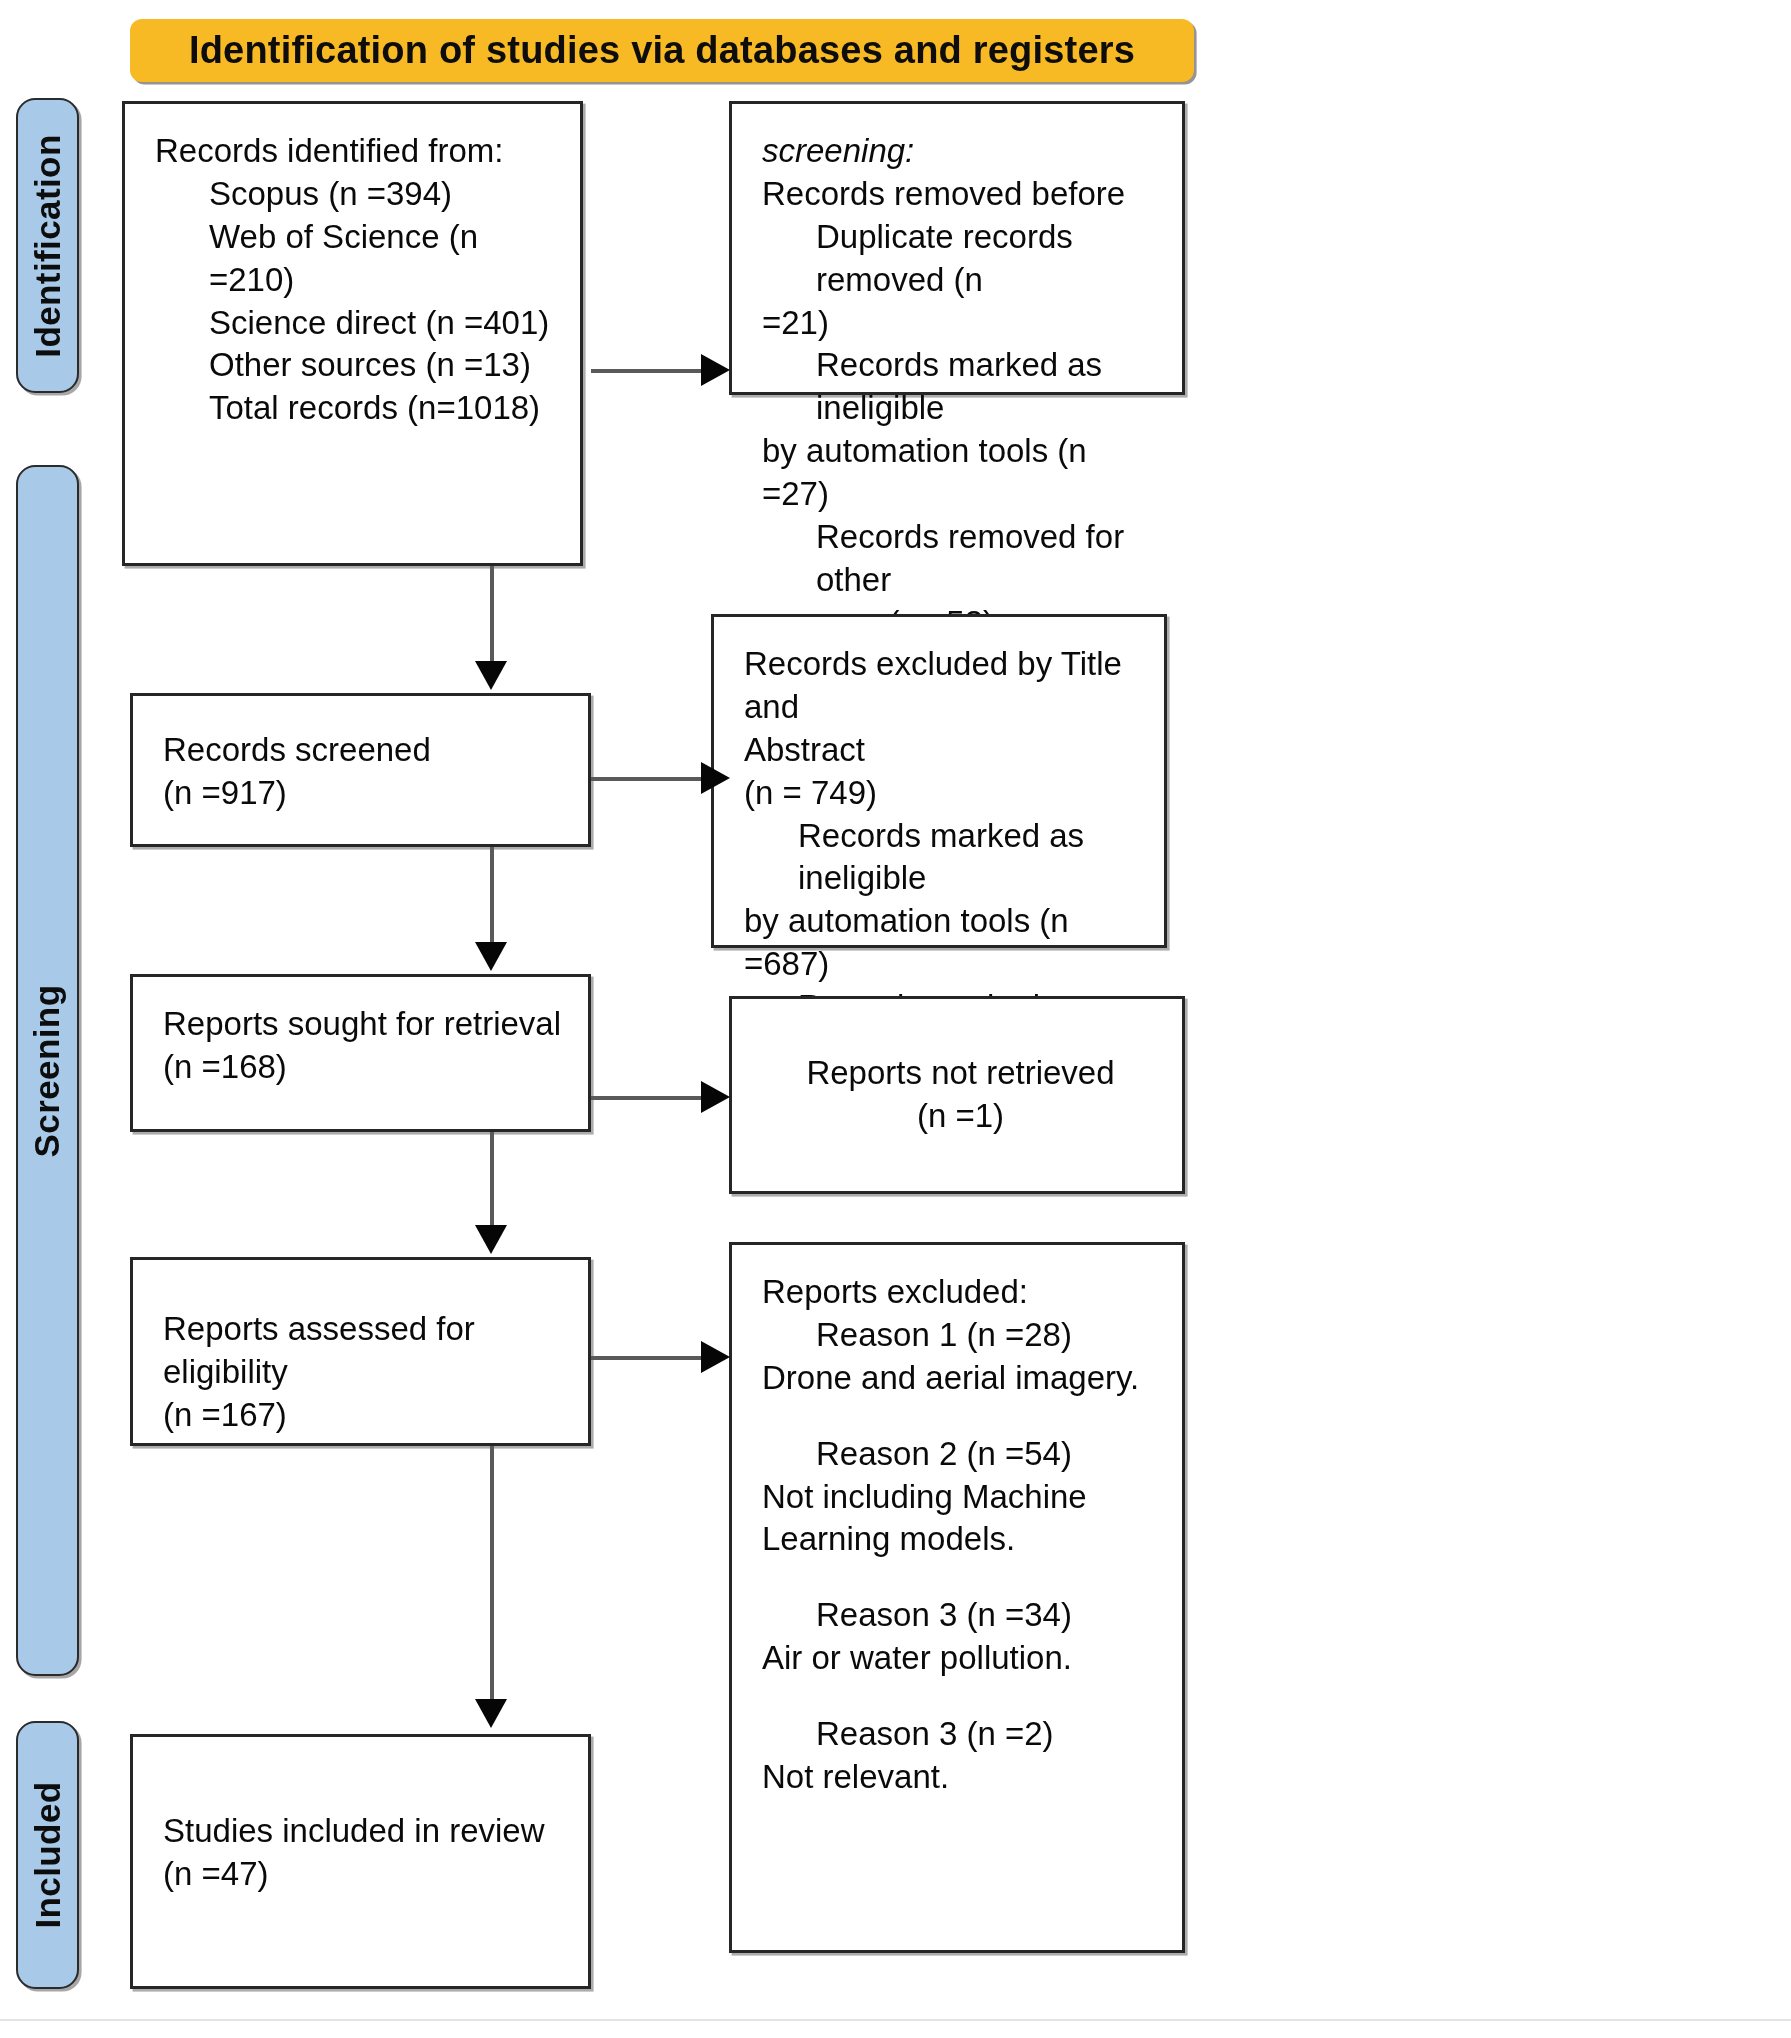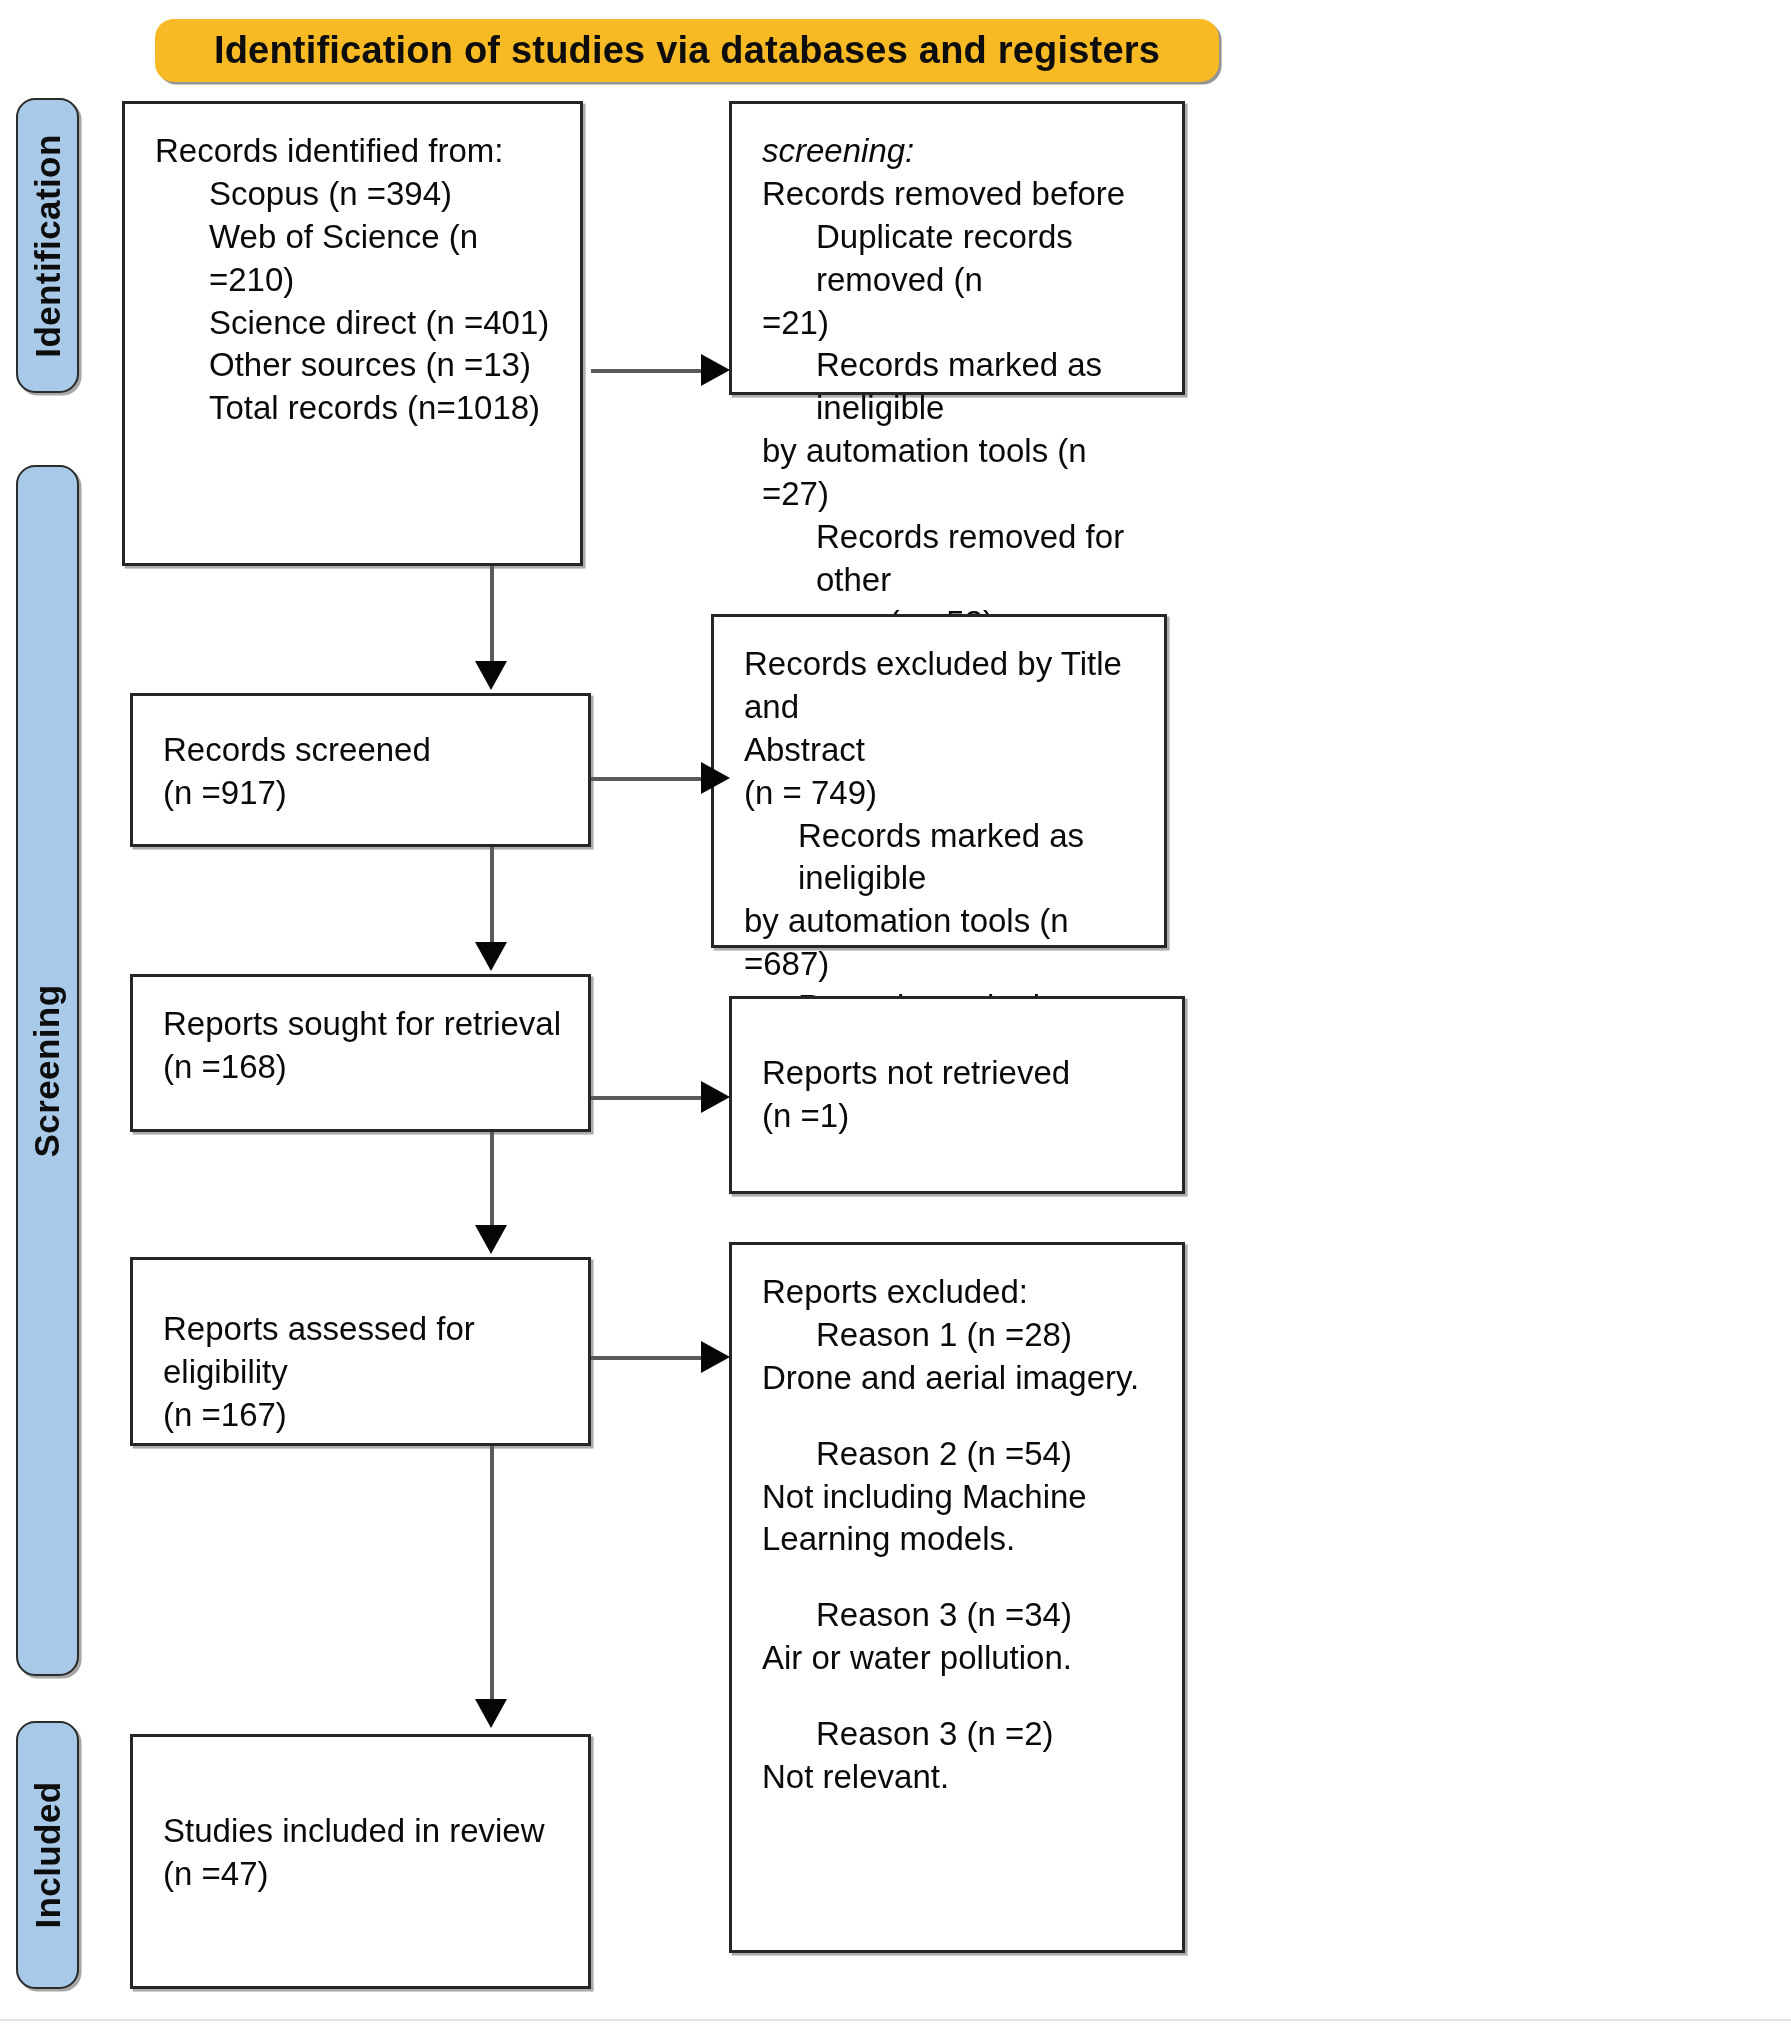--- a/index.html
+++ b/index.html
@@ -13,26 +13,25 @@
     width: 1792px;
     height: 2038px;
     background: #ffffff;
     overflow: hidden;
   }
 
   
   .banner {
     position: absolute;
     background: #F7B924;
-    border-radius: 19px;
+    border-radius: 12px;
     display: flex;
     align-items: center;
     justify-content: center;
     box-shadow: 2.6px 2.6px 0 rgba(60,60,60,0.55);
-    margin-left: 25px;
   }
   .banner-text {
     font-size: 38px;
     font-weight: bold;
     color: #0d0d0d;
     letter-spacing: 0.2px;
     white-space: nowrap;
   }
 
   
@@ -170,21 +169,21 @@
     </div>
   </div>
 
   <div class="box" style="left:130px; top:974px; width:461px; height:158px;">
     <div class="box-inner" style="padding-top:26px;">
       <div class="ln">Reports sought for retrieval</div>
       <div class="ln">(n =168)</div>
     </div>
   </div>
 
-  <div class="box" style="left:729px; top:996px; width:456px; height:198px;">
+  <div class="box" style="left:729px; top:996px; width:456px; height:198px;text-align:center;">
     <div class="box-inner" style="padding-top:53px;">
       <div class="ln">Reports not retrieved</div>
       <div class="ln">(n =1)</div>
     </div>
   </div>
 
   <div class="box" style="left:130px; top:1257px; width:461px; height:189px;">
     <div class="box-inner" style="padding-top:48px;">
       <div class="ln">Reports assessed for eligibility</div>
       <div class="ln">(n =167)</div>

